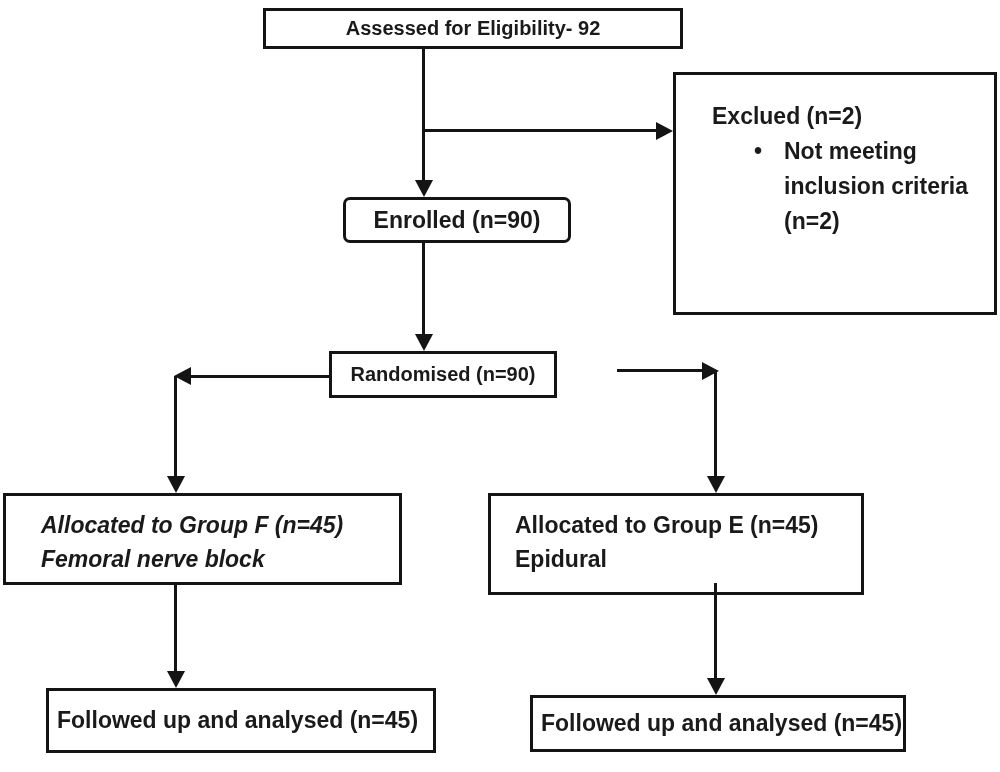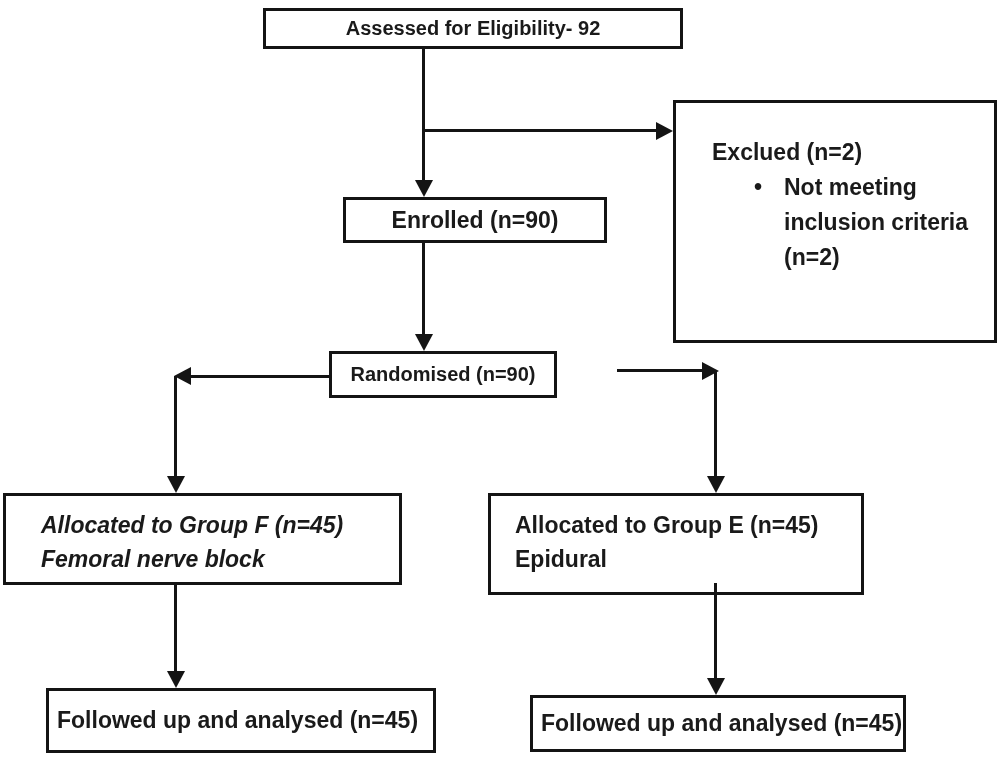--- a/index.html
+++ b/index.html
@@ -32,21 +32,21 @@
     display: flex;
     align-items: center;
     margin-left: 43px;
   }
   .line { position: absolute; background: #141414; }
   .arr { position: absolute; width: 0; height: 0; }
   .arr.down  { border-left: 9px solid transparent; border-right: 9px solid transparent; border-top: 17px solid #141414; }
   .arr.right { border-top: 9px solid transparent; border-bottom: 9px solid transparent; border-left: 17px solid #141414; }
   .arr.left  { border-top: 9px solid transparent; border-bottom: 9px solid transparent; border-right: 17px solid #141414; }
   .two-line { line-height: 34px; padding-top: 12px; }
-  .excluded-box { padding: 32px 8px 0 36px; line-height: 35px; margin-top: 28px; }
+  .excluded-box { padding: 24px 8px 0 36px; line-height: 35px; }
   .bullet-row { display: flex; margin-left: 42px; }
   .bullet-glyph { width: 30px; flex: 0 0 30px; }
   .bullet-text { width: 200px; }
   .big { font-size: 20px; }
 </style>
 </head>
 <body>
 
 <div class="stage">
 
@@ -55,21 +55,21 @@
   </div>
 
   <div class="box excluded-box" style="left:673px; top:72px; width:324px; height:243px;">
     <div>Exclued (n=2)</div>
     <div class="bullet-row">
       <span class="bullet-glyph">•</span>
       <span class="bullet-text">Not meeting inclusion criteria (n=2)</span>
     </div>
   </div>
 
-  <div class="box center" style="left:343px; top:197px; width:264px; height:46px;">
+  <div class="box center" style="left:343px; top:197px; width:228px; height:46px;border-radius:7px;">
     <span>Enrolled (n=90)</span>
   </div>
 
   <div class="box center big" style="left:329px; top:351px; width:228px; height:47px;">
     <span>Randomised (n=90)</span>
   </div>
 
   <div class="box two-line" style="left:3px; top:493px; width:399px; height:92px; padding-left:35px;font-style:italic;">
     <div>Allocated to Group F (n=45)</div>
     <div>Femoral nerve block</div>

